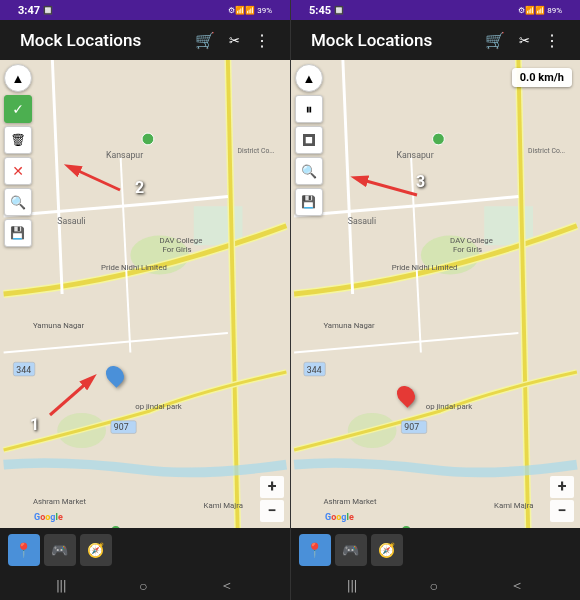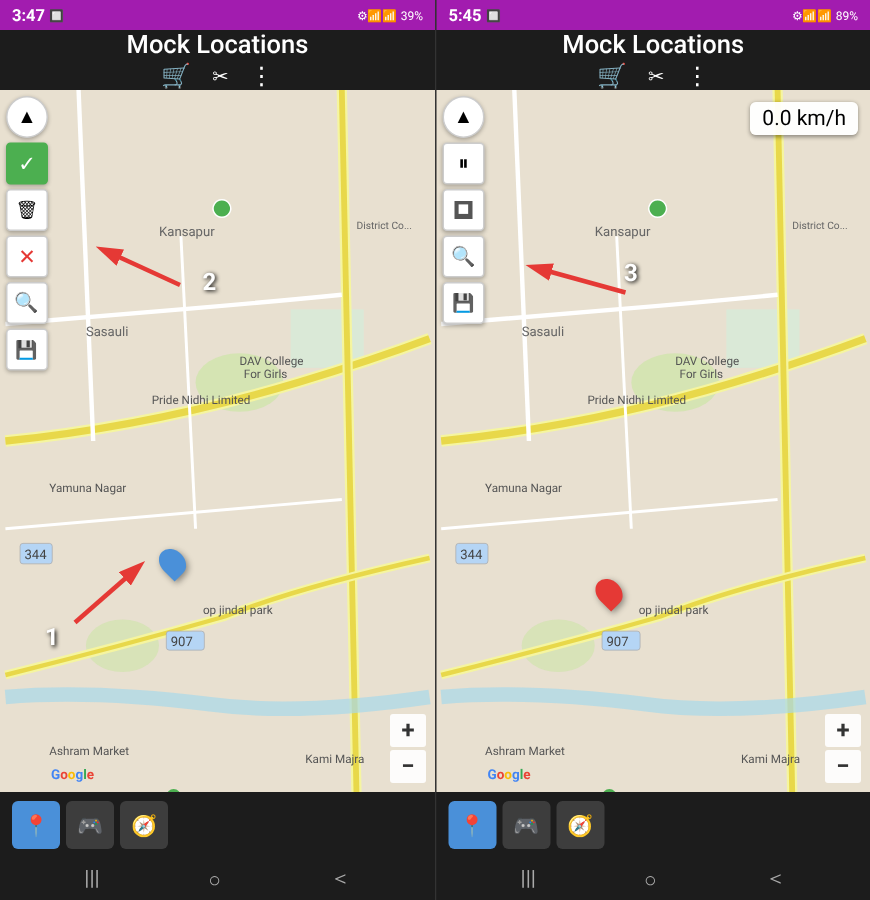--- a/index.html
+++ b/index.html
@@ -28,43 +28,42 @@
       position: relative;
     }
 
     .screen + .screen {
       border-left: 1px solid #333;
     }
 
     
     .status-bar {
       height: 20px;
-      background: #a21caf;
+      background: #4c1d95;
       display: flex;
       align-items: center;
       justify-content: space-between;
-      padding: 0 8px;
+      padding: 0 18px;
       font-size: 10px;
       color: #fff;
       flex-shrink: 0;
     }
 
     .status-left { display: flex; align-items: center; gap: 3px; font-weight: bold; font-size: 11px; }
     .status-right { display: flex; align-items: center; gap: 2px; font-size: 9px; }
 
     
     .top-bar {
       height: 40px;
       background: #1c1c1c;
       display: flex;
       align-items: center;
-      padding: 0 8px;
+      padding: 0 20px;
       color: #fff;
       flex-shrink: 0;
-      flex-direction: column;
     }
 
     .top-bar-title {
       font-size: 17px;
       font-weight: 500;
       flex: 1;
     }
 
     .top-bar-icons {
       display: flex;
@@ -142,22 +141,22 @@
     }
 
     
     .speed-box {
       position: absolute;
       top: 8px;
       right: 8px;
       background: rgba(255,255,255,0.95);
       border-radius: 4px;
       padding: 3px 8px;
-      font-size: 14px;
-      font-weight: normal;
+      font-size: 11px;
+      font-weight: bold;
       color: #000;
       z-index: 10;
       box-shadow: 0 1px 3px rgba(0,0,0,0.4);
     }
 
     .compass-left {
       left: 38px;
     }
 
     .blue-pin {

